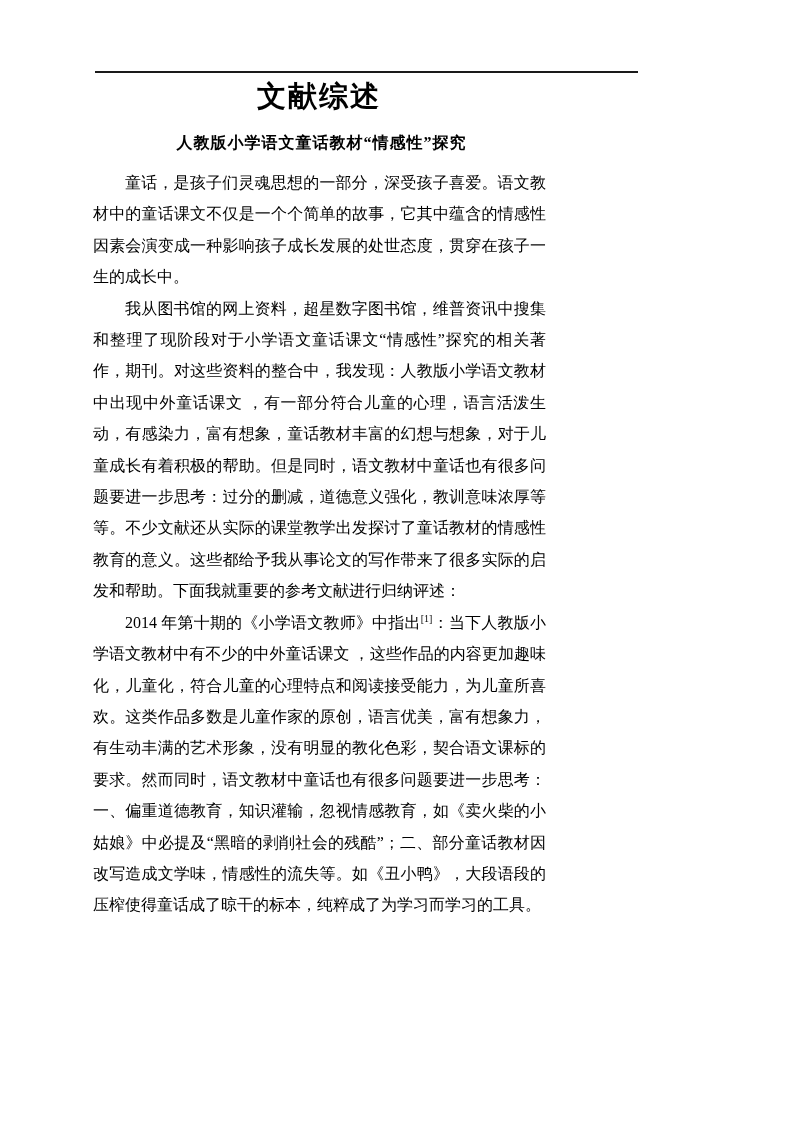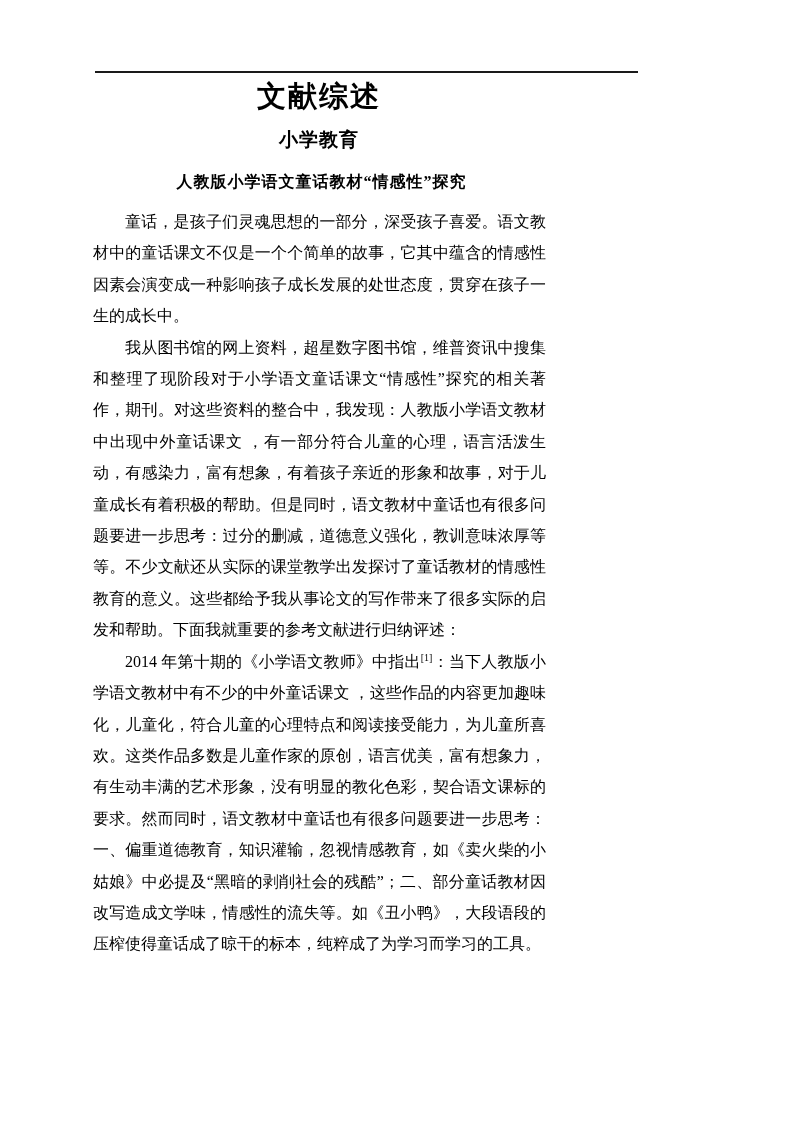--- a/index.html
+++ b/index.html
@@ -70,29 +70,28 @@
 </style>
 </head>
 <body>
 
 <div class="page">
 
   <div class="top-rule"></div>
 
   <h1 class="doc-title">文献综述</h1>
 
-  <h2 class="doc-subtitle">小学教育</h2>
 
   <h3 class="section-heading">人教版小学语文童话教材“情感性”探究</h3>
 
   <div class="doc-body">
 
     <p>童话，是孩子们灵魂思想的一部分，深受孩子喜爱。语文教材中的童话课文不仅是一个个简单的故事，它其中蕴含的情感性因素会演变成一种影响孩子成长发展的处世态度，贯穿在孩子一生的成长中。</p>
 
 
-    <p>我从图书馆的网上资料，超星数字图书馆，维普资讯中搜集和整理了现阶段对于小学语文童话课文“情感性”探究的相关著作，期刊。对这些资料的整合中，我发现：人教版小学语文教材中出现中外童话课文 ，有一部分符合儿童的心理，语言活泼生动，有感染力，富有想象，有着孩子亲近的形象和故事，对于儿童成长有着积极的帮助。但是同时，语文教材中童话也有很多问题要进一步思考：过分的删减，道德意义强化，教训意味浓厚等等。不少文献还从实际的课堂教学出发探讨了童话教材的情感性教育的意义。这些都给予我从事论文的写作带来了很多实际的启发和帮助。下面我就重要的参考文献进行归纳评述：</p>
+    <p>我从图书馆的网上资料，超星数字图书馆，维普资讯中搜集和整理了现阶段对于小学语文童话课文“情感性”探究的相关著作，期刊。对这些资料的整合中，我发现：人教版小学语文教材中出现中外童话课文 ，有一部分符合儿童的心理，语言活泼生动，有感染力，富有想象，童话教材丰富的幻想与想象，对于儿童成长有着积极的帮助。但是同时，语文教材中童话也有很多问题要进一步思考：过分的删减，道德意义强化，教训意味浓厚等等。不少文献还从实际的课堂教学出发探讨了童话教材的情感性教育的意义。这些都给予我从事论文的写作带来了很多实际的启发和帮助。下面我就重要的参考文献进行归纳评述：</p>
 
     <p><span>2014 年第十期的《小学语文教师》中指出</span><sup class="footnote-ref">[1]</sup><span>：当下人教版小学语文教材中有不少的中外童话课文 ，这些作品的内容更加趣味化，儿童化，符合儿童的心理特点和阅读接受能力，为儿童所喜欢。这类作品多数是儿童作家的原创，语言优美，富有想象力，有生动丰满的艺术形象，没有明显的教化色彩，契合语文课标的要求。然而同时，语文教材中童话也有很多问题要进一步思考：一、偏重道德教育，知识灌输，忽视情感教育，如《卖火柴的小姑娘》中必提及“黑暗的剥削社会的残酷”；二、部分童话教材因改写造成文学味，情感性的流失等。如《丑小鸭》，大段语段的压榨使得童话成了晾干的标本，纯粹成了为学习而学习的工具。</span></p>
 
 
   </div>
 
 </div>
 
 </body></html>

